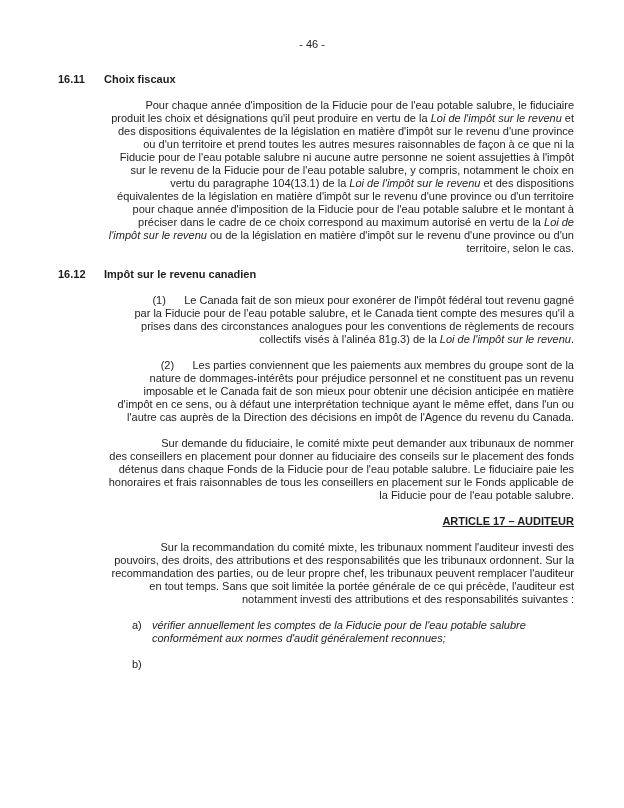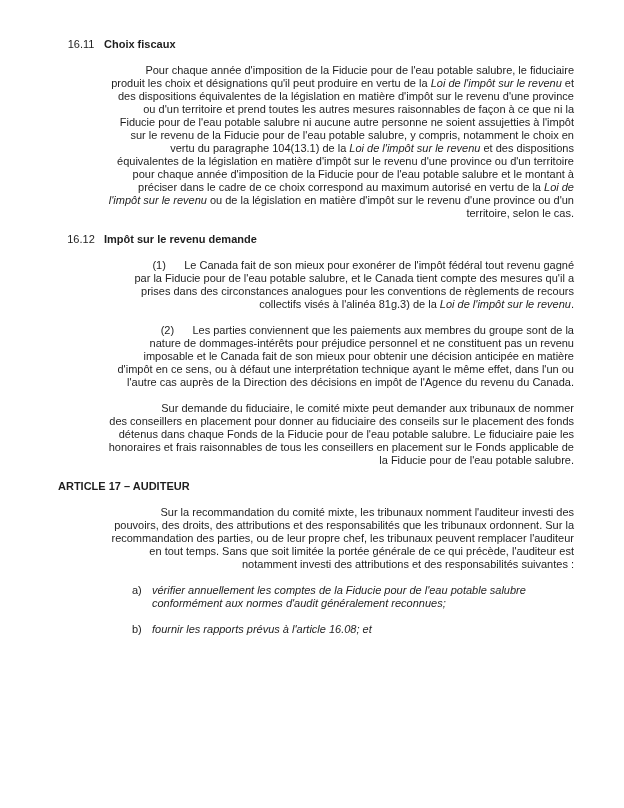--- a/index.html
+++ b/index.html
@@ -23,71 +23,72 @@
     text-align: center;
     margin: 0 8px 22px 0;
   }
   .sec-heading {
     margin: 0 0 13px 0;
     white-space: nowrap;
   }
   .sec-heading .num {
     display: inline-block;
     width: 46px;
-    font-weight: normal;
-    text-align: center;
+    font-weight: bold;
   }
   .sec-heading .title { font-weight: bold; }
   .para {
     margin: 0 0 13px 0;
     white-space: pre-line;
     text-indent: 36px;
     text-align: right;
   }
   .article-heading {
     margin: 7px 0 13px 0;
-    text-align: left;
+    text-align: right;
     font-weight: bold;
+    text-decoration: underline;
   }
   .list-item {
     display: flex;
     margin: 0 0 13px 74px;
   }
   .list-item .marker {
     flex: 0 0 20px;
   }
   .list-item .text {
     white-space: pre-line;
     font-style: italic;
   }
 </style>
 </head>
 <body>
 
 <div class="page">
 
+  <div class="page-number">- 46 -</div>
 
   <div class="sec-heading">
     <span class="num">16.11</span><span class="title">Choix fiscaux</span>
   </div>
   <div class="para">Pour chaque année d'imposition de la Fiducie pour de l'eau potable salubre, le fiduciaire
 produit les choix et désignations qu'il peut produire en vertu de la <i>Loi de l'impôt sur le revenu</i> et
 des dispositions équivalentes de la législation en matière d'impôt sur le revenu d'une province
 ou d'un territoire et prend toutes les autres mesures raisonnables de façon à ce que ni la
 Fiducie pour de l'eau potable salubre ni aucune autre personne ne soient assujetties à l'impôt
 sur le revenu de la Fiducie pour de l'eau potable salubre, y compris, notamment le choix en
 vertu du paragraphe 104(13.1) de la <i>Loi de l'impôt sur le revenu</i> et des dispositions
 équivalentes de la législation en matière d'impôt sur le revenu d'une province ou d'un territoire
 pour chaque année d'imposition de la Fiducie pour de l'eau potable salubre et le montant à
 préciser dans le cadre de ce choix correspond au maximum autorisé en vertu de la <i>Loi de
 l'impôt sur le revenu</i> ou de la législation en matière d'impôt sur le revenu d'une province ou d'un
 territoire, selon le cas.</div>
 
   <div class="sec-heading">
-    <span class="num">16.12</span><span class="title">Impôt sur le revenu demande</span>
+    <span class="num">16.12</span><span class="title">Impôt sur le revenu canadien</span>
   </div>
   <div class="para">(1)&nbsp;&nbsp;&nbsp;&nbsp;&nbsp;&nbsp;Le Canada fait de son mieux pour exonérer de l'impôt fédéral tout revenu gagné
 par la Fiducie pour de l'eau potable salubre, et le Canada tient compte des mesures qu'il a
 prises dans des circonstances analogues pour les conventions de règlements de recours
 collectifs visés à l'alinéa 81g.3) de la <i>Loi de l'impôt sur le revenu</i>.</div>
   <div class="para">(2)&nbsp;&nbsp;&nbsp;&nbsp;&nbsp;&nbsp;Les parties conviennent que les paiements aux membres du groupe sont de la
 nature de dommages-intérêts pour préjudice personnel et ne constituent pas un revenu
 imposable et le Canada fait de son mieux pour obtenir une décision anticipée en matière
 d'impôt en ce sens, ou à défaut une interprétation technique ayant le même effet, dans l'un ou
 l'autre cas auprès de la Direction des décisions en impôt de l'Agence du revenu du Canada.</div>
@@ -106,16 +107,15 @@
 en tout temps. Sans que soit limitée la portée générale de ce qui précède, l'auditeur est
 notamment investi des attributions et des responsabilités suivantes :</div>
 
   <div class="list-item">
     <span class="marker">a)</span>
     <span class="text">vérifier annuellement les comptes de la Fiducie pour de l'eau potable salubre
 conformément aux normes d'audit généralement reconnues;</span>
   </div>
   <div class="list-item">
     <span class="marker">b)</span>
-    <span class="text">fournir les rapports prévus à l'article 16.08; et</span>
   </div>
 
 </div>
 
 </body></html>

